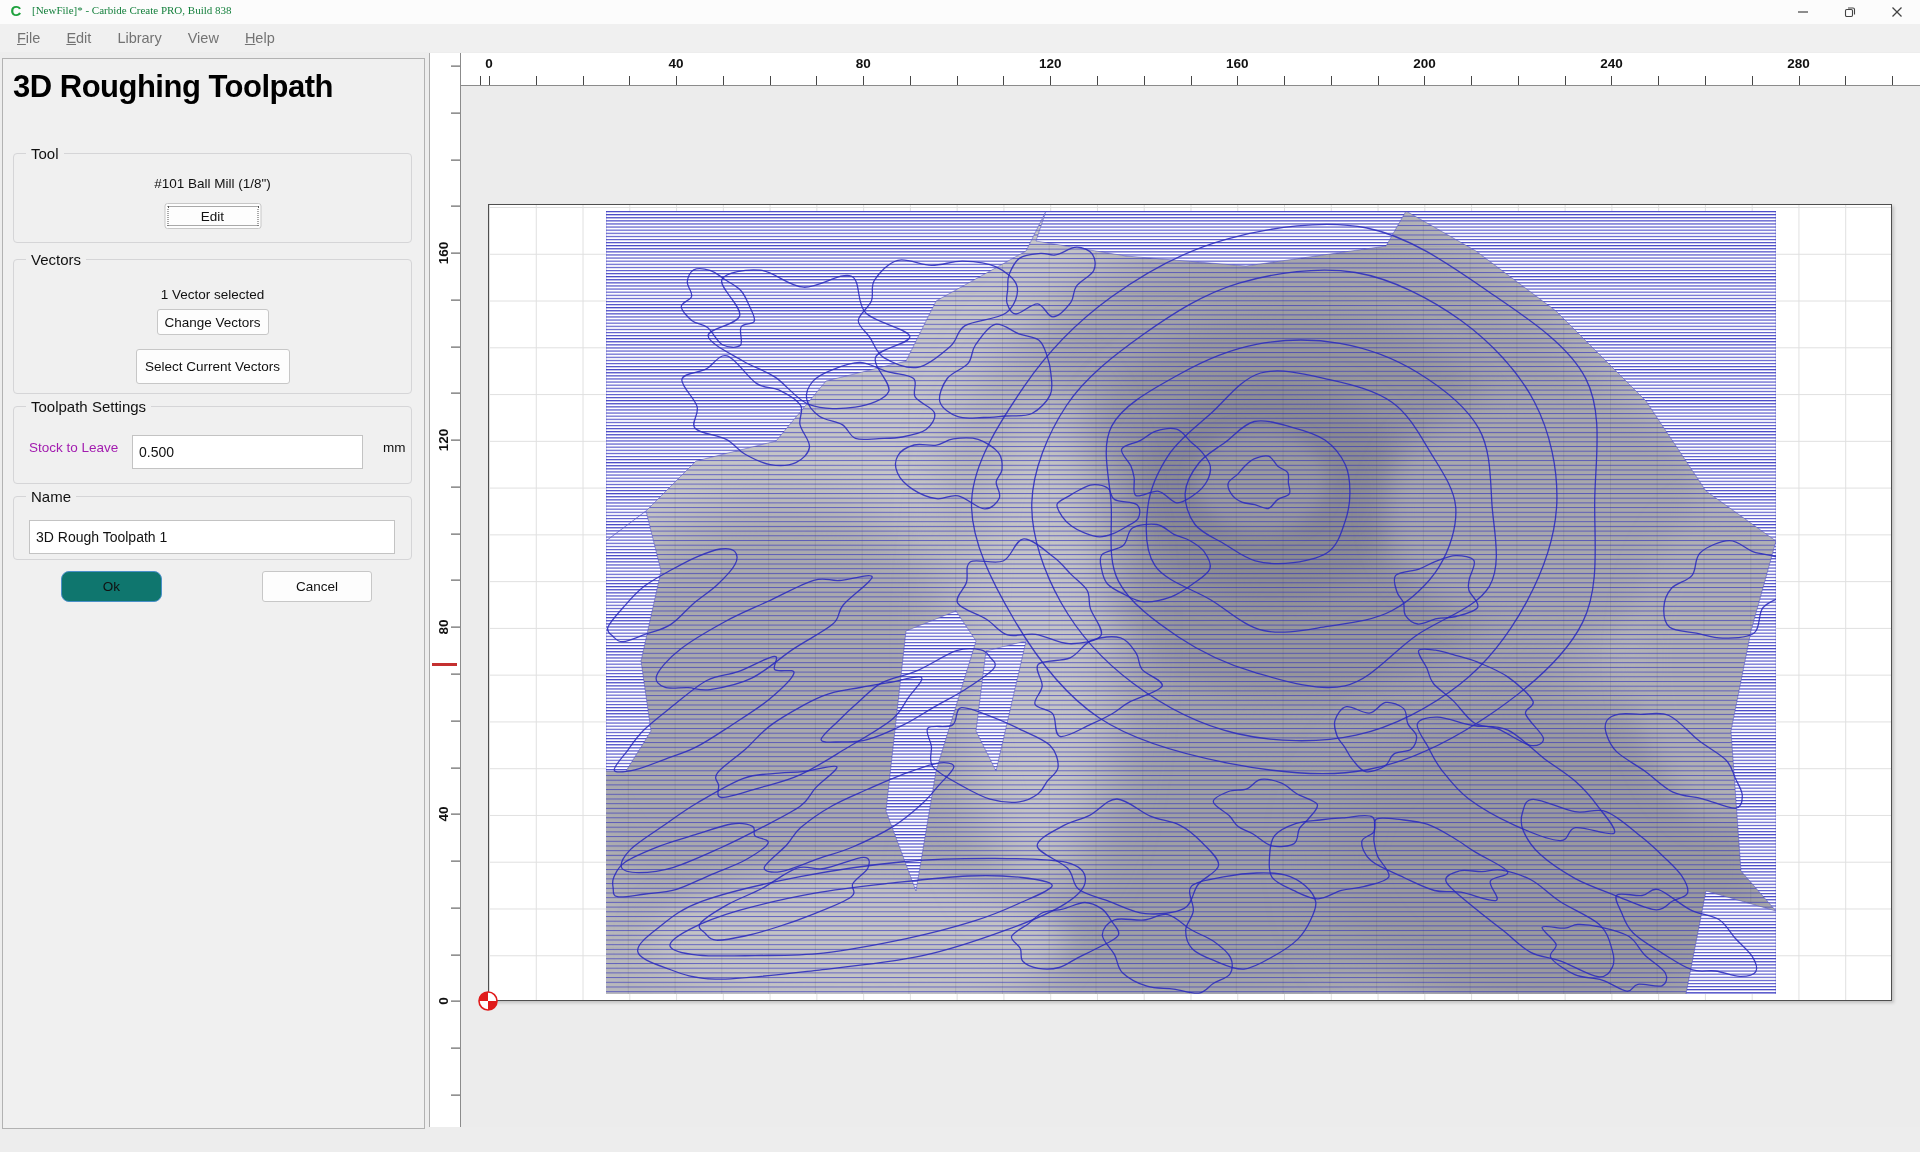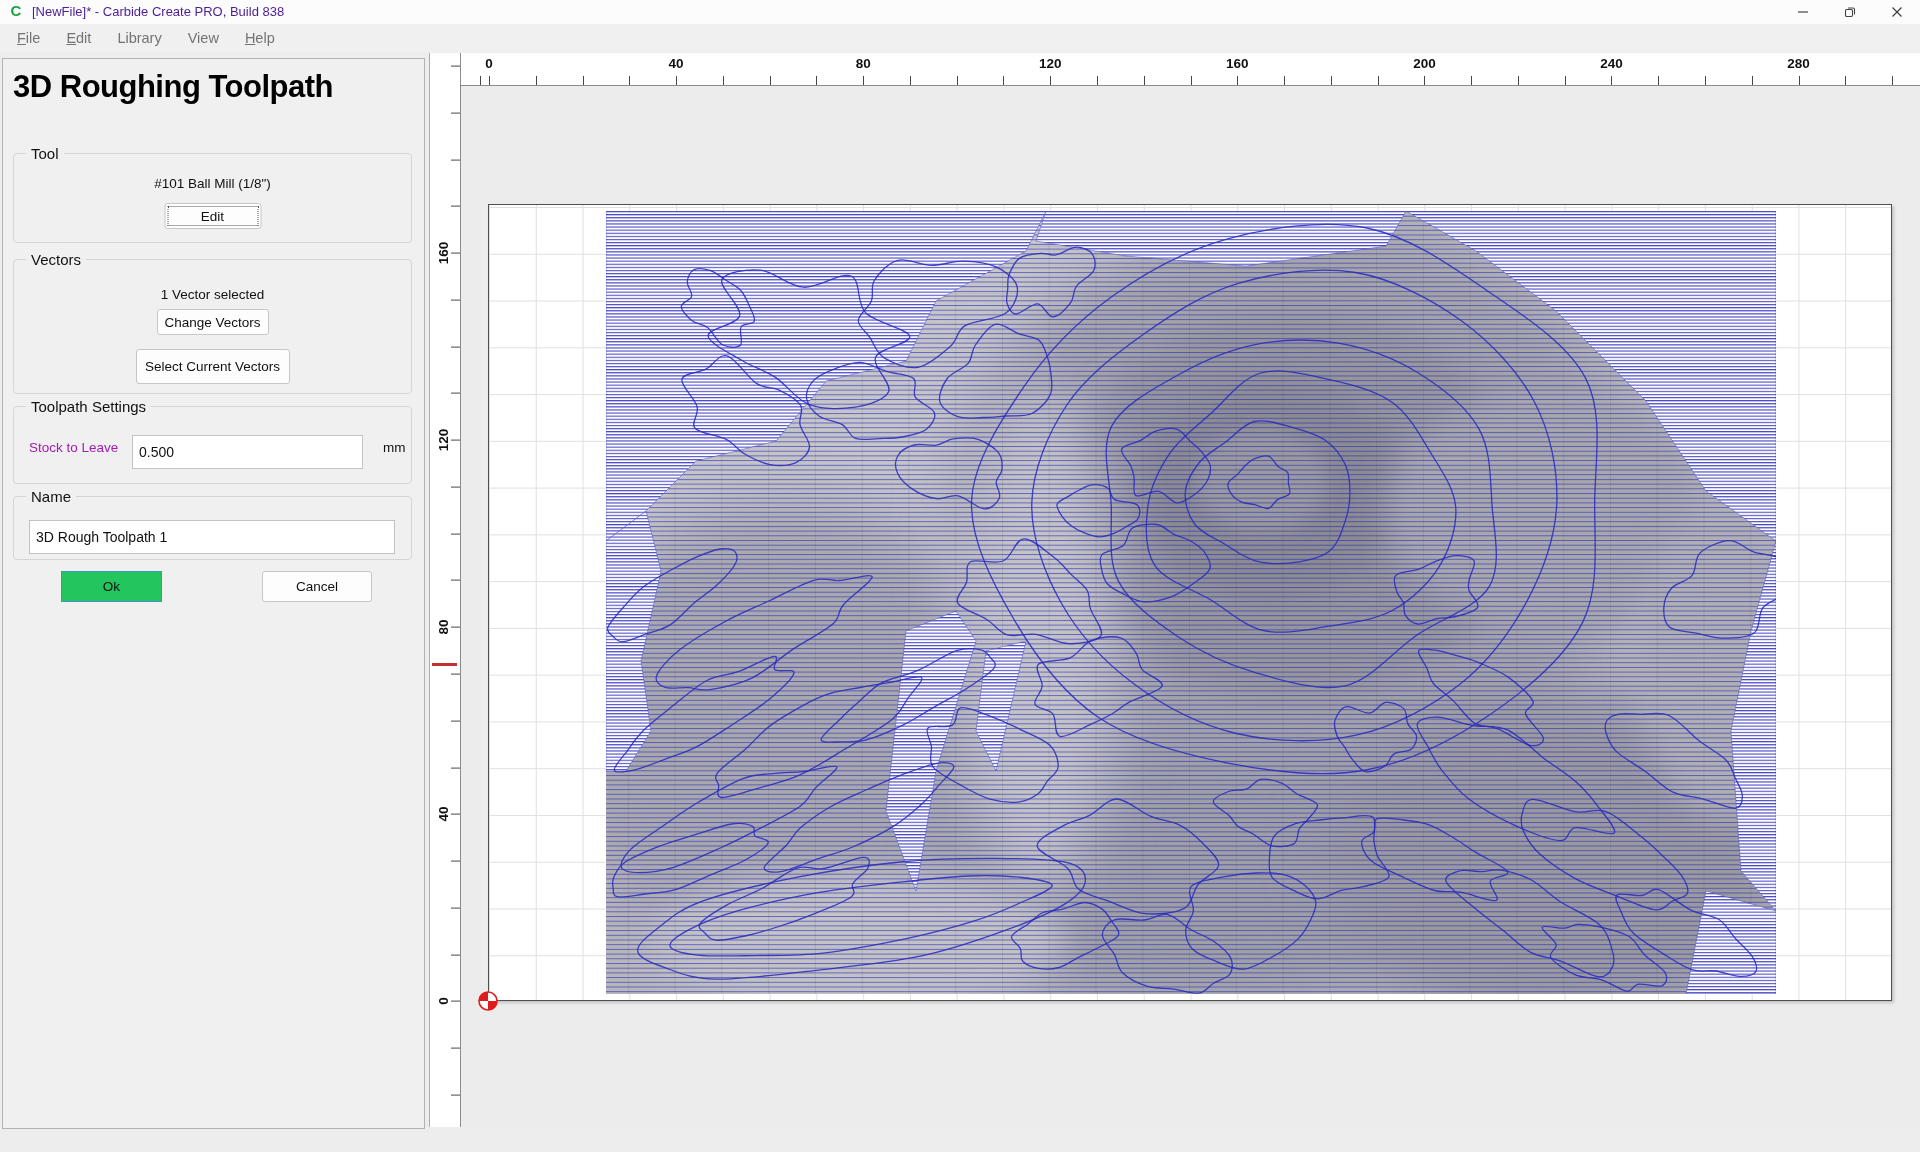--- a/index.html
+++ b/index.html
@@ -2,21 +2,21 @@
 <html><head>
 <meta charset="utf-8">
 <style>
   html,body{margin:0;padding:0;}
   body{font-family:"Liberation Sans",sans-serif;background:#d8d8d8;}
   .app{position:relative;width:1920px;height:1152px;background:#f0f0f0;overflow:hidden;}
 
   
   .titlebar{position:absolute;top:0;left:0;right:0;height:24px;background:#fcfcfc;border-bottom:1px solid #e6e6e6;}
   .app-icon{position:absolute;left:8px;top:3px;width:16px;height:16px;color:#1fa23e;font-weight:bold;font-size:15px;line-height:16px;text-align:center;}
-  .win-title{position:absolute;left:32px;top:4px;font-size:13px;color:#4c1d95;white-space:nowrap;}
+  .win-title{position:absolute;left:32px;top:4px;font-size:11px;color:#15803d;white-space:nowrap;font-family:Liberation Serif, serif;}
   .cap-btn{position:absolute;top:0;width:47px;height:24px;display:flex;align-items:center;justify-content:center;background:transparent;border:none;color:#444;}
   .cap-min{right:94px;} .cap-res{right:47px;} .cap-close{right:0;}
 
   
   .menubar{position:absolute;top:24px;left:0;right:0;height:28px;background:#f0f0f0;padding-left:4px;display:flex;align-items:center;gap:0;}
   .menu-item{font-size:14.5px;color:#737373;padding:3px 13px;cursor:default;}
 
   
   .workspace{position:absolute;top:52px;left:0;width:1920px;height:1100px;background:#ededed;}
 
@@ -33,21 +33,21 @@
   .btn{position:absolute;background:#fdfdfd;border:1px solid #c7c7c7;border-radius:3px;font-size:13.5px;color:#111;font-family:"Liberation Sans",sans-serif;}
   .btn-center{left:50%;transform:translateX(-50%);}
   .btn-edit{top:49px;width:97px;height:26px;outline:1px dotted #555;outline-offset:-4px;}
   .btn-change{top:49px;width:112px;height:26px;}
   .btn-select{top:89px;width:154px;height:35px;}
   .field-label{position:absolute;font-size:13.5px;color:#a21caf;}
   .tb-input{position:absolute;background:#fff;border:1px solid #c3c3c3;font-size:14px;color:#111;padding:16px 6px;font-family:"Liberation Sans",sans-serif;box-sizing:border-box;}
   .in-stock{left:118px;top:28px;width:231px;height:24px;}
   .in-name{left:15px;top:23px;width:366px;height:27px;}
   .unit{position:absolute;left:369px;top:33px;font-size:13.5px;color:#111;}
-  .btn-ok{left:58px;top:512px;width:101px;height:31px;background:#22c55e;border:1px solid #4a90c8;border-radius:0;font-size:13.5px;}
+  .btn-ok{left:58px;top:512px;width:101px;height:31px;background:#0f766e;border:1px solid #4a90c8;border-radius:8px;font-size:13.5px;}
   .btn-cancel{left:259px;top:512px;width:110px;height:31px;}
 
   
   .v-ruler{position:absolute;left:429px;top:1px;width:30px;height:1074px;background:#fff;border-left:1px solid #ababab;border-right:1px solid #8b8b8b;}
   .v-ruler::after{content:"";position:absolute;right:0;top:0;bottom:0;width:9px;
     background:repeating-linear-gradient(to bottom,#474747 0 1px,transparent 1px 46.77px);background-position:0 12.6px;}
   .top-ruler{position:absolute;left:461px;right:0;top:1px;height:32px;background:#fff;border-bottom:1px solid #8b8b8b;}
   .top-ruler::after{content:"";position:absolute;left:0;right:0;bottom:0;height:9px;
     background:repeating-linear-gradient(to right,#474747 0 1px,transparent 1px 46.77px);background-position:28px 0;}
   .hlab{position:absolute;top:3px;transform:translateX(-50%);font-size:13.5px;font-weight:600;color:#111;}

